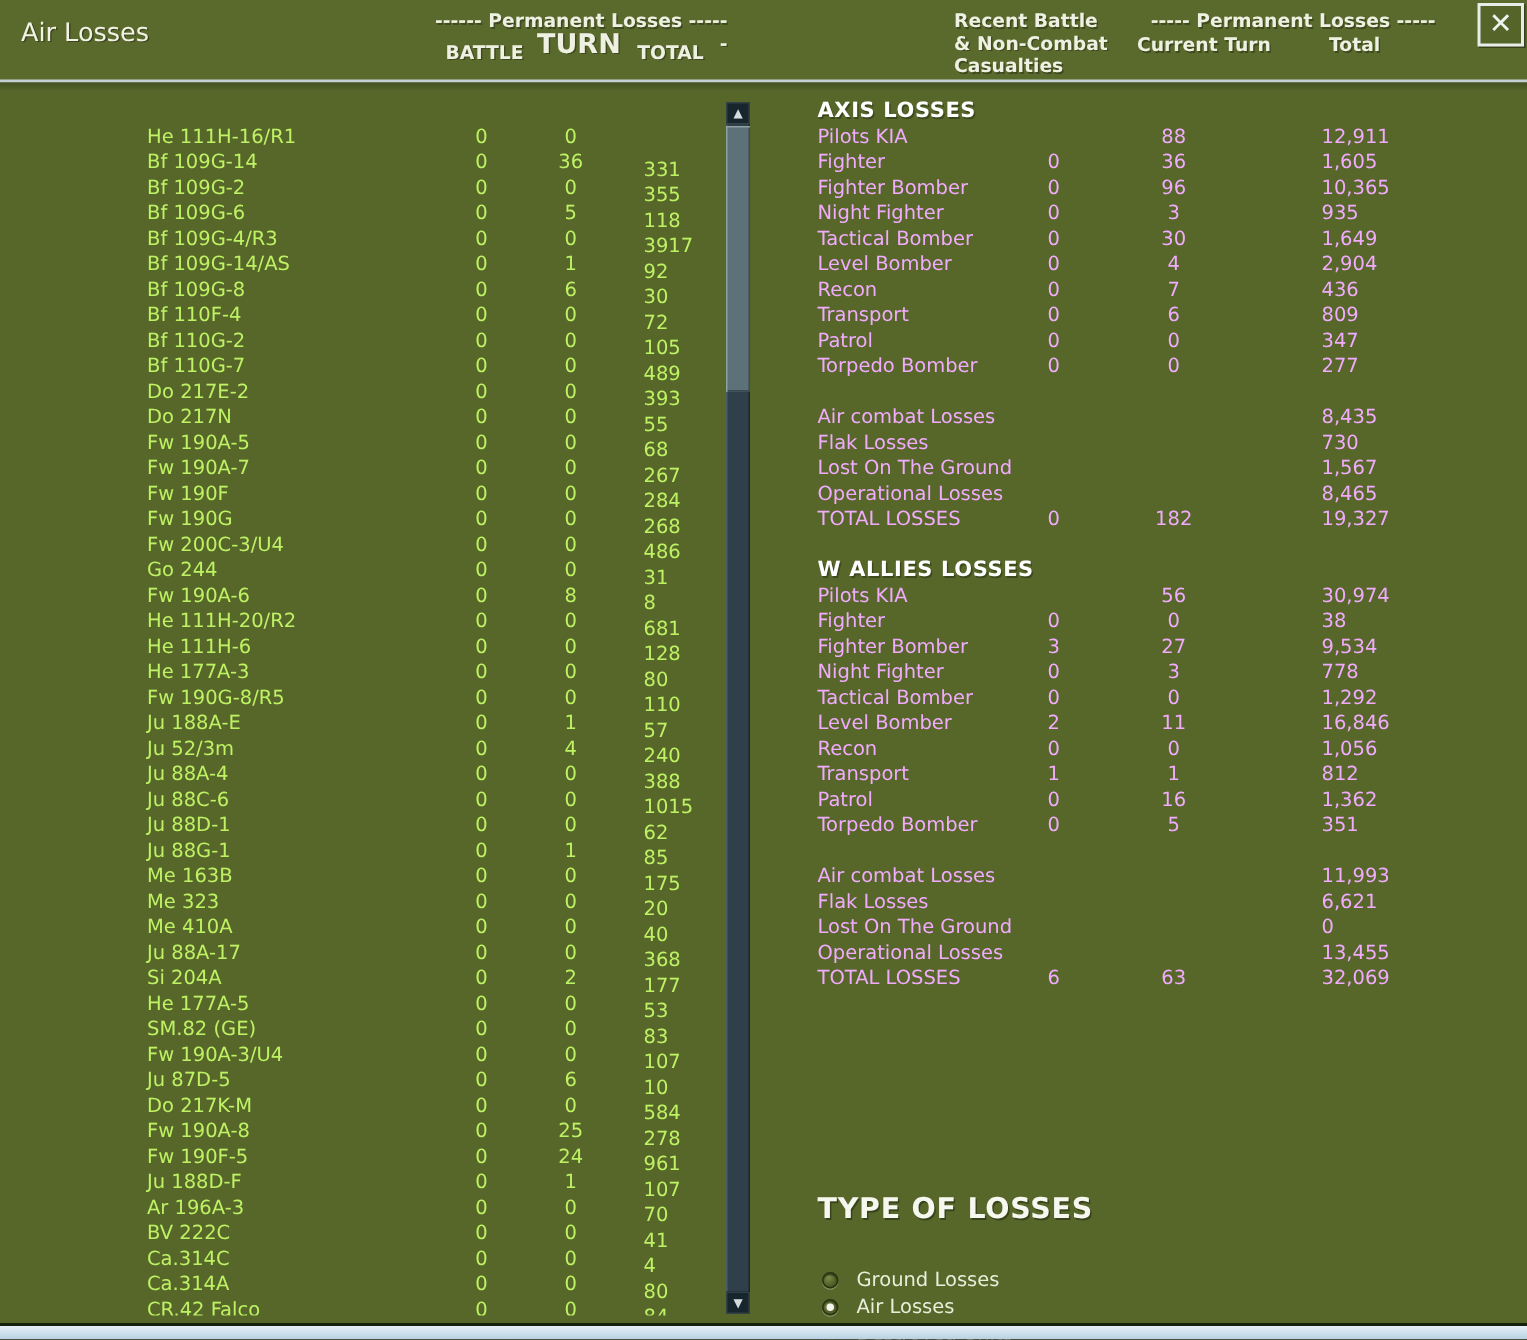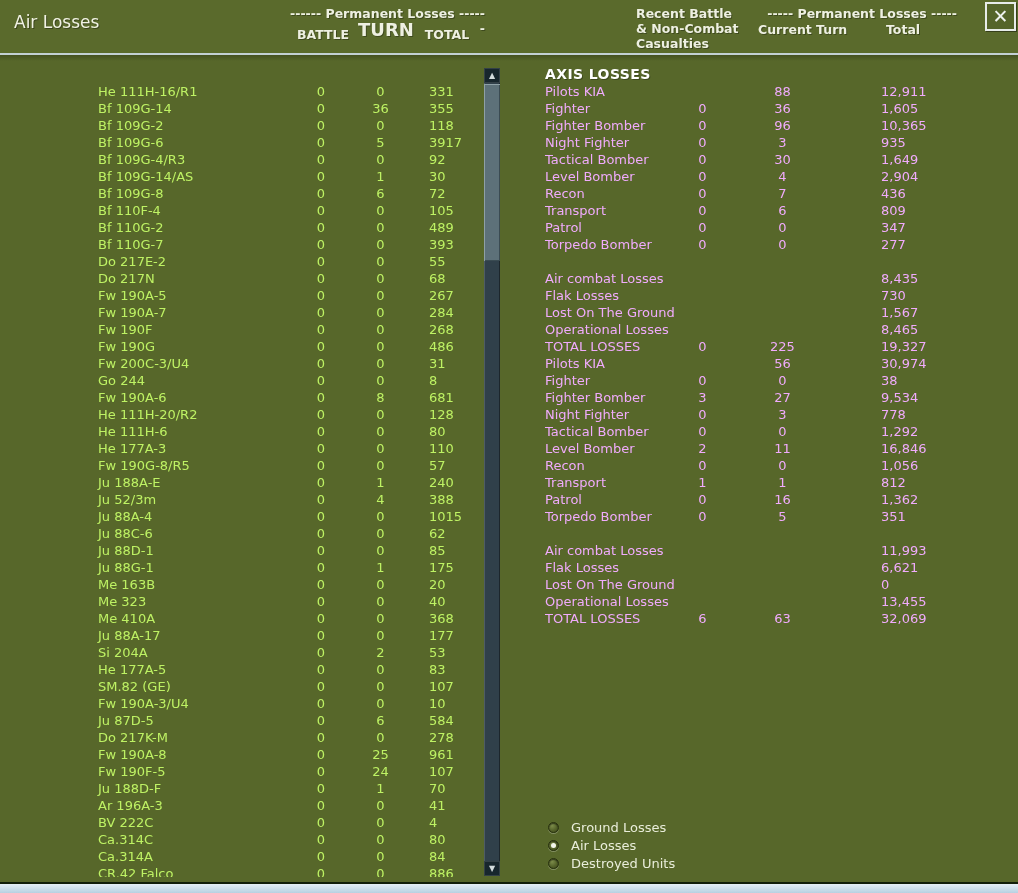--- a/index.html
+++ b/index.html
@@ -29,21 +29,21 @@
   }
   
   #body{position:absolute;left:0;right:0;top:55px;bottom:9px;background:#57672a;}
   #body::before{content:"";position:absolute;left:0;right:0;top:0;height:6px;background:linear-gradient(rgba(0,0,0,.22),rgba(0,0,0,0));pointer-events:none;}
   
   #aircraft-list{position:absolute;left:0;top:28px;width:480px;height:794px;overflow:hidden;}
   .ac-row{height:17px;line-height:17px;display:flex;font-size:13px;color:#bef264;padding-left:98px;white-space:nowrap;}
   .c-name{width:193px;}
   .c-battle{width:60px;text-align:center;}
   .c-turn{width:59px;text-align:center;}
-  .c-total{padding-left:19px;}
+  .c-total{padding-left:19px;margin-top:22px;}
   
   #scrollbar{position:absolute;left:484px;top:13px;width:16px;height:808px;background:#30404a;box-shadow:inset 1px 0 0 rgba(255,255,255,.15), inset -1px 0 0 rgba(0,0,0,.4);}
   .sb-btn{position:absolute;left:0;width:16px;height:15px;background:#17262d;color:#d4dcdd;font-size:8px;line-height:15px;text-align:center;cursor:pointer;box-shadow:inset 0 0 0 1px rgba(255,255,255,.12);}
   #sb-up{top:0;}
   #sb-down{bottom:0;}
   #sb-thumb{position:absolute;left:0;top:16px;width:16px;height:177px;background:#5d7179;box-shadow:inset 1px 1px 0 #8ea0a6, inset -1px -1px 0 #3a4b52;cursor:pointer;}
   
   #right{position:absolute;left:530px;top:0;width:488px;}
   .sec-title{height:17px;line-height:17px;padding-left:15px;font-size:14px;font-weight:bold;letter-spacing:.4px;color:#ffffff;text-shadow:1px 1px 0 rgba(0,0,0,.3);}
   #axis-title{margin-top:11px;}
@@ -474,24 +474,25 @@
           </div>
           <div class="st-row">
             <span class="r-label">Operational Losses</span>
             <span class="r-recent"></span>
             <span class="r-current"></span>
             <span class="r-total">8,465</span>
           </div>
           <div class="st-row">
             <span class="r-label">TOTAL LOSSES</span>
             <span class="r-recent">0</span>
-            <span class="r-current">225</span>
+            <span class="r-current">182</span>
             <span class="r-total">19,327</span>
           </div>
         </div>
+      <div id="allies-title" class="sec-title">W ALLIES LOSSES</div>
       <div id="allies-rows">
           <div class="st-row">
             <span class="r-label">Pilots KIA</span>
             <span class="r-recent"></span>
             <span class="r-current">56</span>
             <span class="r-total">30,974</span>
           </div>
           <div class="st-row">
             <span class="r-label">Fighter</span>
             <span class="r-recent">0</span>
@@ -574,20 +575,21 @@
           <div class="st-row">
             <span class="r-label">TOTAL LOSSES</span>
             <span class="r-recent">6</span>
             <span class="r-current">63</span>
             <span class="r-total">32,069</span>
           </div>
         </div>
     </div>
 
     <div id="type-block">
+      <div id="type-title">TYPE OF LOSSES</div>
       <div id="radio-list">
           <div class="radio-row">
             <span class="radio"></span>
             <span class="radio-label">Ground Losses</span>
           </div>
           <div class="radio-row">
             <span class="radio sel"></span>
             <span class="radio-label">Air Losses</span>
           </div>
           <div class="radio-row">

